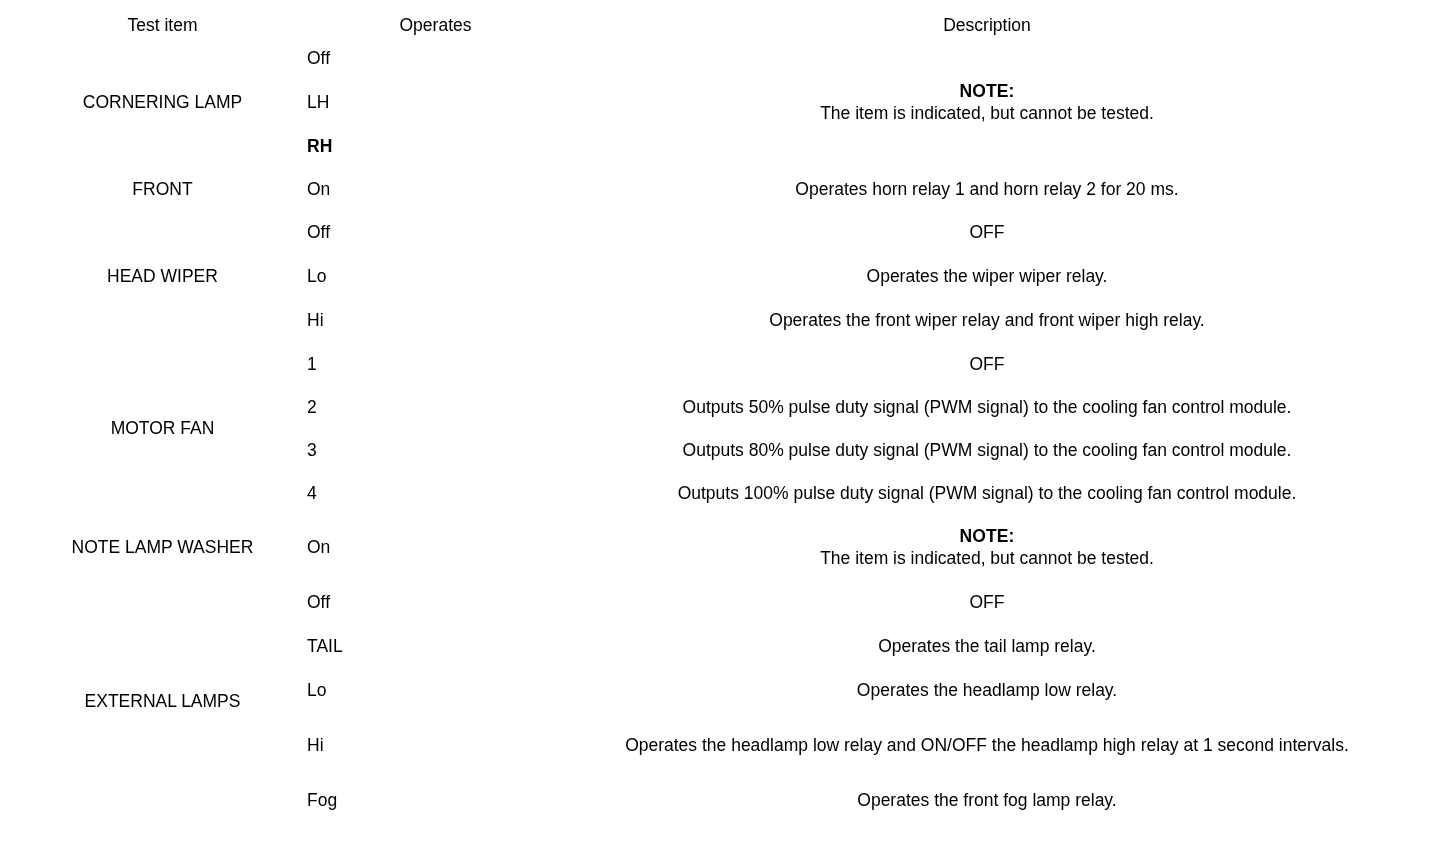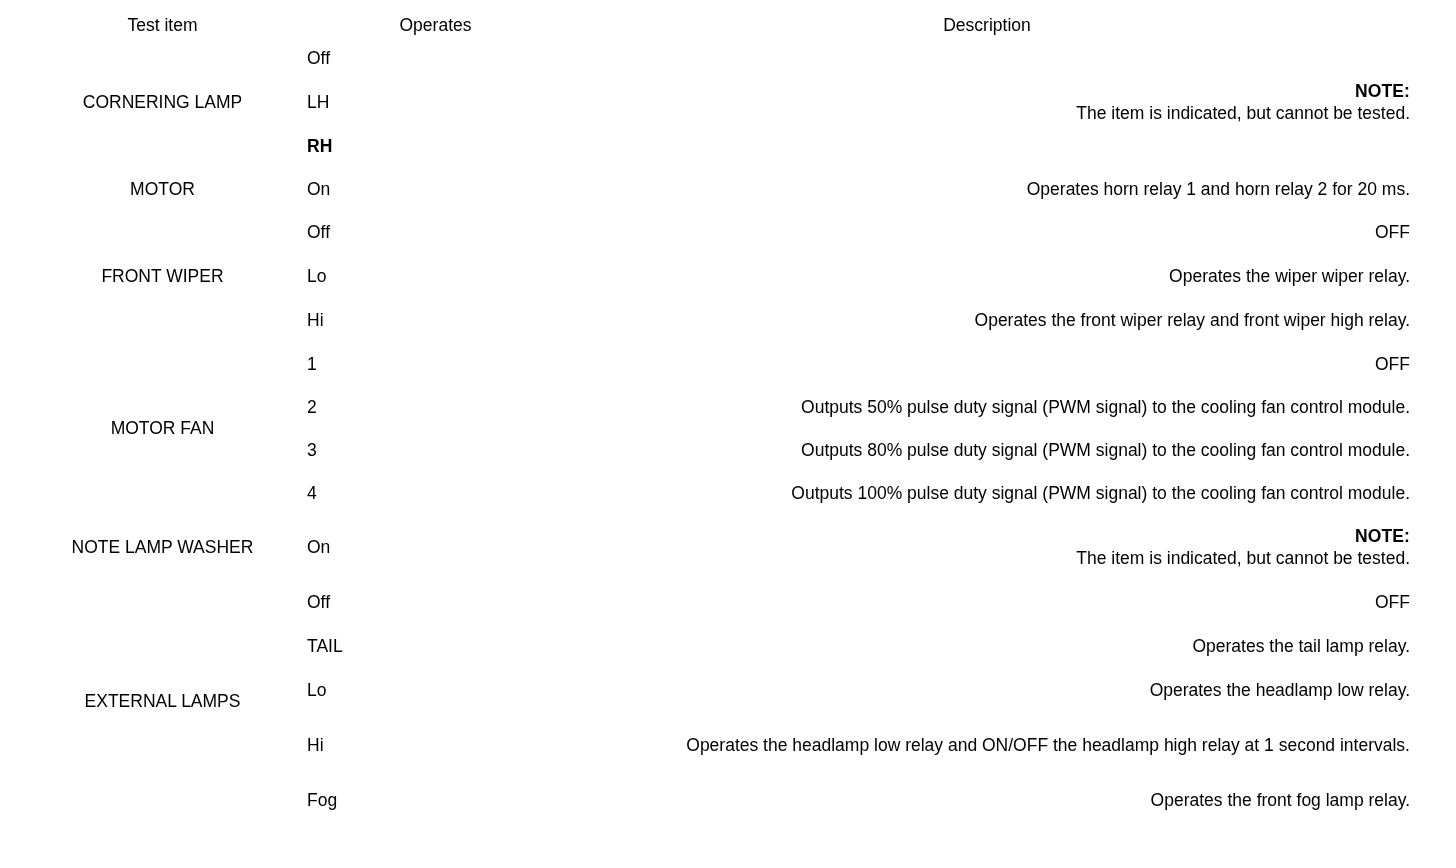--- a/index.html
+++ b/index.html
@@ -62,21 +62,21 @@
   .cell-item {
     padding: 6px 10px 6px 18px;
     text-align: center;
   }
   .cell-op {
     padding: 6px 10px 6px 16px;
     text-align: left;
   }
   .cell-desc {
     padding: 7px 12px 7px 17px;
-    text-align: right;
+    text-align: center;
   }
 
   
   th.head {
     text-align: center;
     padding: 9px 6px 11px 6px;
     font-weight: normal;
     font-size: 17.5px;
   }
 
@@ -120,27 +120,27 @@
         </td>
       </tr>
       <tr>
         <td class="cell-op v-right row-top" style="height:44px;">LH</td>
       </tr>
       <tr>
         <td class="cell-op v-right grp-top" style="height:44px;font-weight:bold;">RH</td>
       </tr>
 
       <tr>
-        <td class="cell-item v-right grp-top" style="height:42px;">MOTOR</td>
+        <td class="cell-item v-right grp-top" style="height:42px;">FRONT</td>
         <td class="cell-op v-right grp-top" style="height:42px;">On</td>
         <td class="cell-desc grp-top">Operates horn relay 1 and horn relay 2 for 20 ms.</td>
       </tr>
 
       <tr>
-        <td class="cell-item v-right grp-top" rowspan="3" style="height:44px;">FRONT WIPER</td>
+        <td class="cell-item v-right grp-top" rowspan="3" style="height:44px;">HEAD WIPER</td>
         <td class="cell-op v-right grp-top" style="height:44px;">Off</td>
         <td class="cell-desc grp-top">OFF</td>
       </tr>
       <tr>
         <td class="cell-op v-right row-top" style="height:44px;">Lo</td>
         <td class="cell-desc row-top">Operates the wiper wiper relay.</td>
       </tr>
       <tr>
         <td class="cell-op v-right grp-top" style="height:44px;">Hi</td>
         <td class="cell-desc grp-top">Operates the front wiper relay and front wiper high relay.</td>

